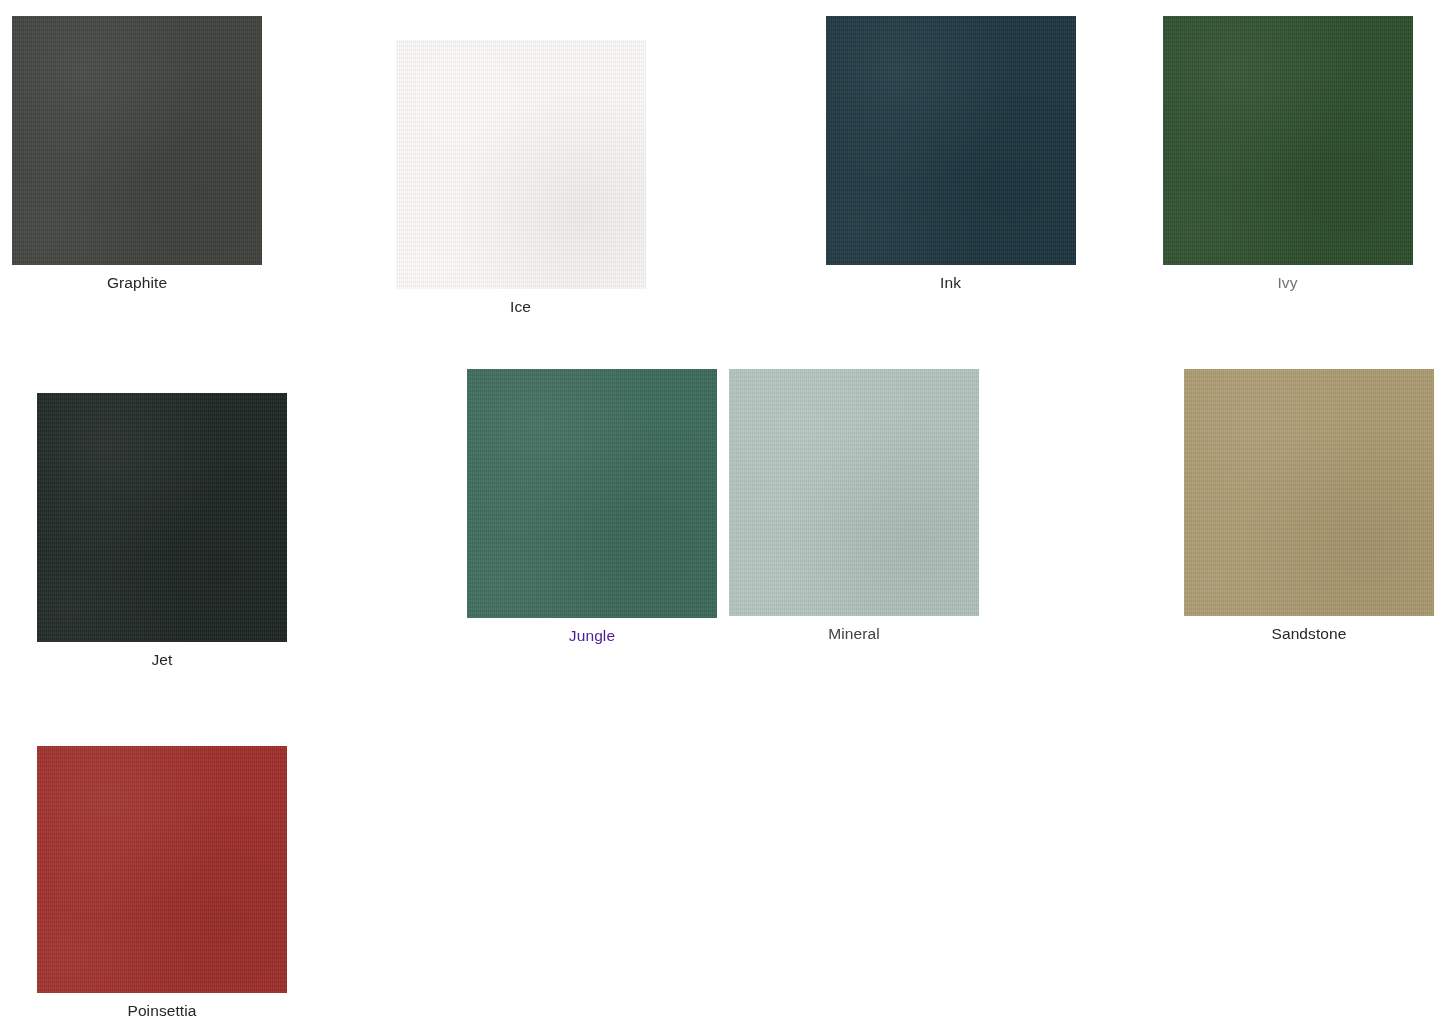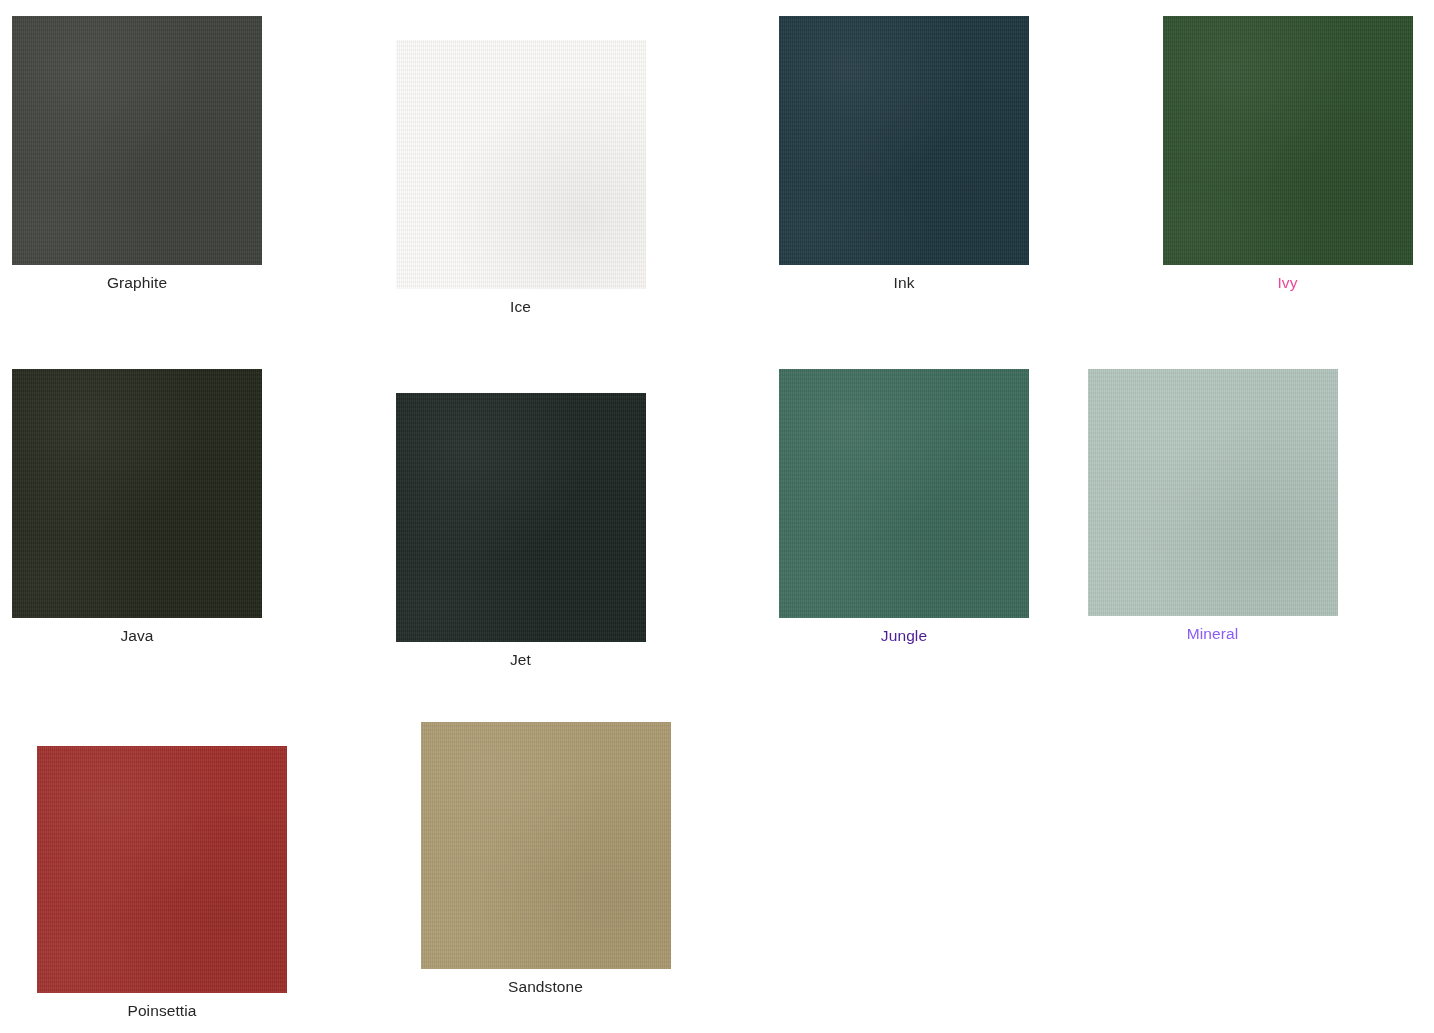--- a/index.html
+++ b/index.html
@@ -89,21 +89,21 @@
     letter-spacing: 0.1px;
     text-align: center;
     white-space: nowrap;
   }
 
   
   .swatch-cell.col-0 { padding-left: 12px; align-items: flex-start; }
   .swatch-cell.col-0 .swatch-label { width: 250px; }
   .swatch-cell.col-1 { padding-left: 37px; align-items: flex-start; margin-top: 24px; }
   .swatch-cell.col-1 .swatch-label { width: 250px; }
-  .swatch-cell.col-2 { padding-left: 62px; align-items: flex-start; }
+  .swatch-cell.col-2 { padding-left: 62px; align-items: flex-end; }
   .swatch-cell.col-2 .swatch-label { width: 250px; }
   .swatch-cell.col-3 { padding-left: 87px; align-items: flex-start; }
   .swatch-cell.col-3 .swatch-label { width: 250px; }
 
   
   .row-2 .swatch-chip { height: 247px; }
 </style>
 </head>
 <body style="background: rgb(255, 255, 255);">
 
@@ -117,43 +117,39 @@
     <div class="swatch-cell col-1 row-0">
       <div class="swatch-chip" style="background-color: rgb(252, 251, 250);"></div>
       <div class="swatch-label" style="color: rgb(38, 38, 38);">Ice</div>
     </div>
     <div class="swatch-cell col-2 row-0">
       <div class="swatch-chip" style="background-color: rgb(29, 53, 63);"></div>
       <div class="swatch-label" style="color: rgb(38, 38, 38);">Ink</div>
     </div>
     <div class="swatch-cell col-3 row-0">
       <div class="swatch-chip" style="background-color: rgb(44, 78, 43);"></div>
-      <div class="swatch-label" style="color: #ec4899;">Ivy</div>
+      <div class="swatch-label" style="color: #737373;">Ivy</div>
     </div>
 
-    <div class="swatch-cell col-0 row-1">
-      <div class="swatch-chip" style="background-color: rgb(35, 39, 26);"></div>
-      <div class="swatch-label" style="color: rgb(38, 38, 38);">Java</div>
-    </div>
     <div class="swatch-cell col-1 row-1">
       <div class="swatch-chip" style="background-color: rgb(29, 38, 35);"></div>
       <div class="swatch-label" style="color: rgb(38, 38, 38);">Jet</div>
     </div>
     <div class="swatch-cell col-2 row-1">
       <div class="swatch-chip" style="background-color: rgb(60, 107, 91);"></div>
       <div class="swatch-label" style="color: #4c1d95;">Jungle</div>
     </div>
 
     <div class="swatch-cell col-0 row-2">
       <div class="swatch-chip" style="background-color: rgb(178, 197, 189);"></div>
-      <div class="swatch-label" style="color: #8b5cf6;">Mineral</div>
+      <div class="swatch-label" style="color: #404040;">Mineral</div>
+    </div>
+    <div class="swatch-cell col-2 row-2">
+      <div class="swatch-chip" style="background-color: rgb(172, 155, 113);"></div>
+      <div class="swatch-label" style="color: rgb(38, 38, 38);">Sandstone</div>
     </div>
     <div class="swatch-cell col-1 row-2">
       <div class="swatch-chip" style="background-color: rgb(159, 46, 42);"></div>
       <div class="swatch-label" style="color: rgb(38, 38, 38);">Poinsettia</div>
-    </div>
-    <div class="swatch-cell col-2 row-2">
-      <div class="swatch-chip" style="background-color: rgb(172, 155, 113);"></div>
-      <div class="swatch-label" style="color: rgb(38, 38, 38);">Sandstone</div>
     </div>
 
   </div>
 </div>
 
 </body></html>

